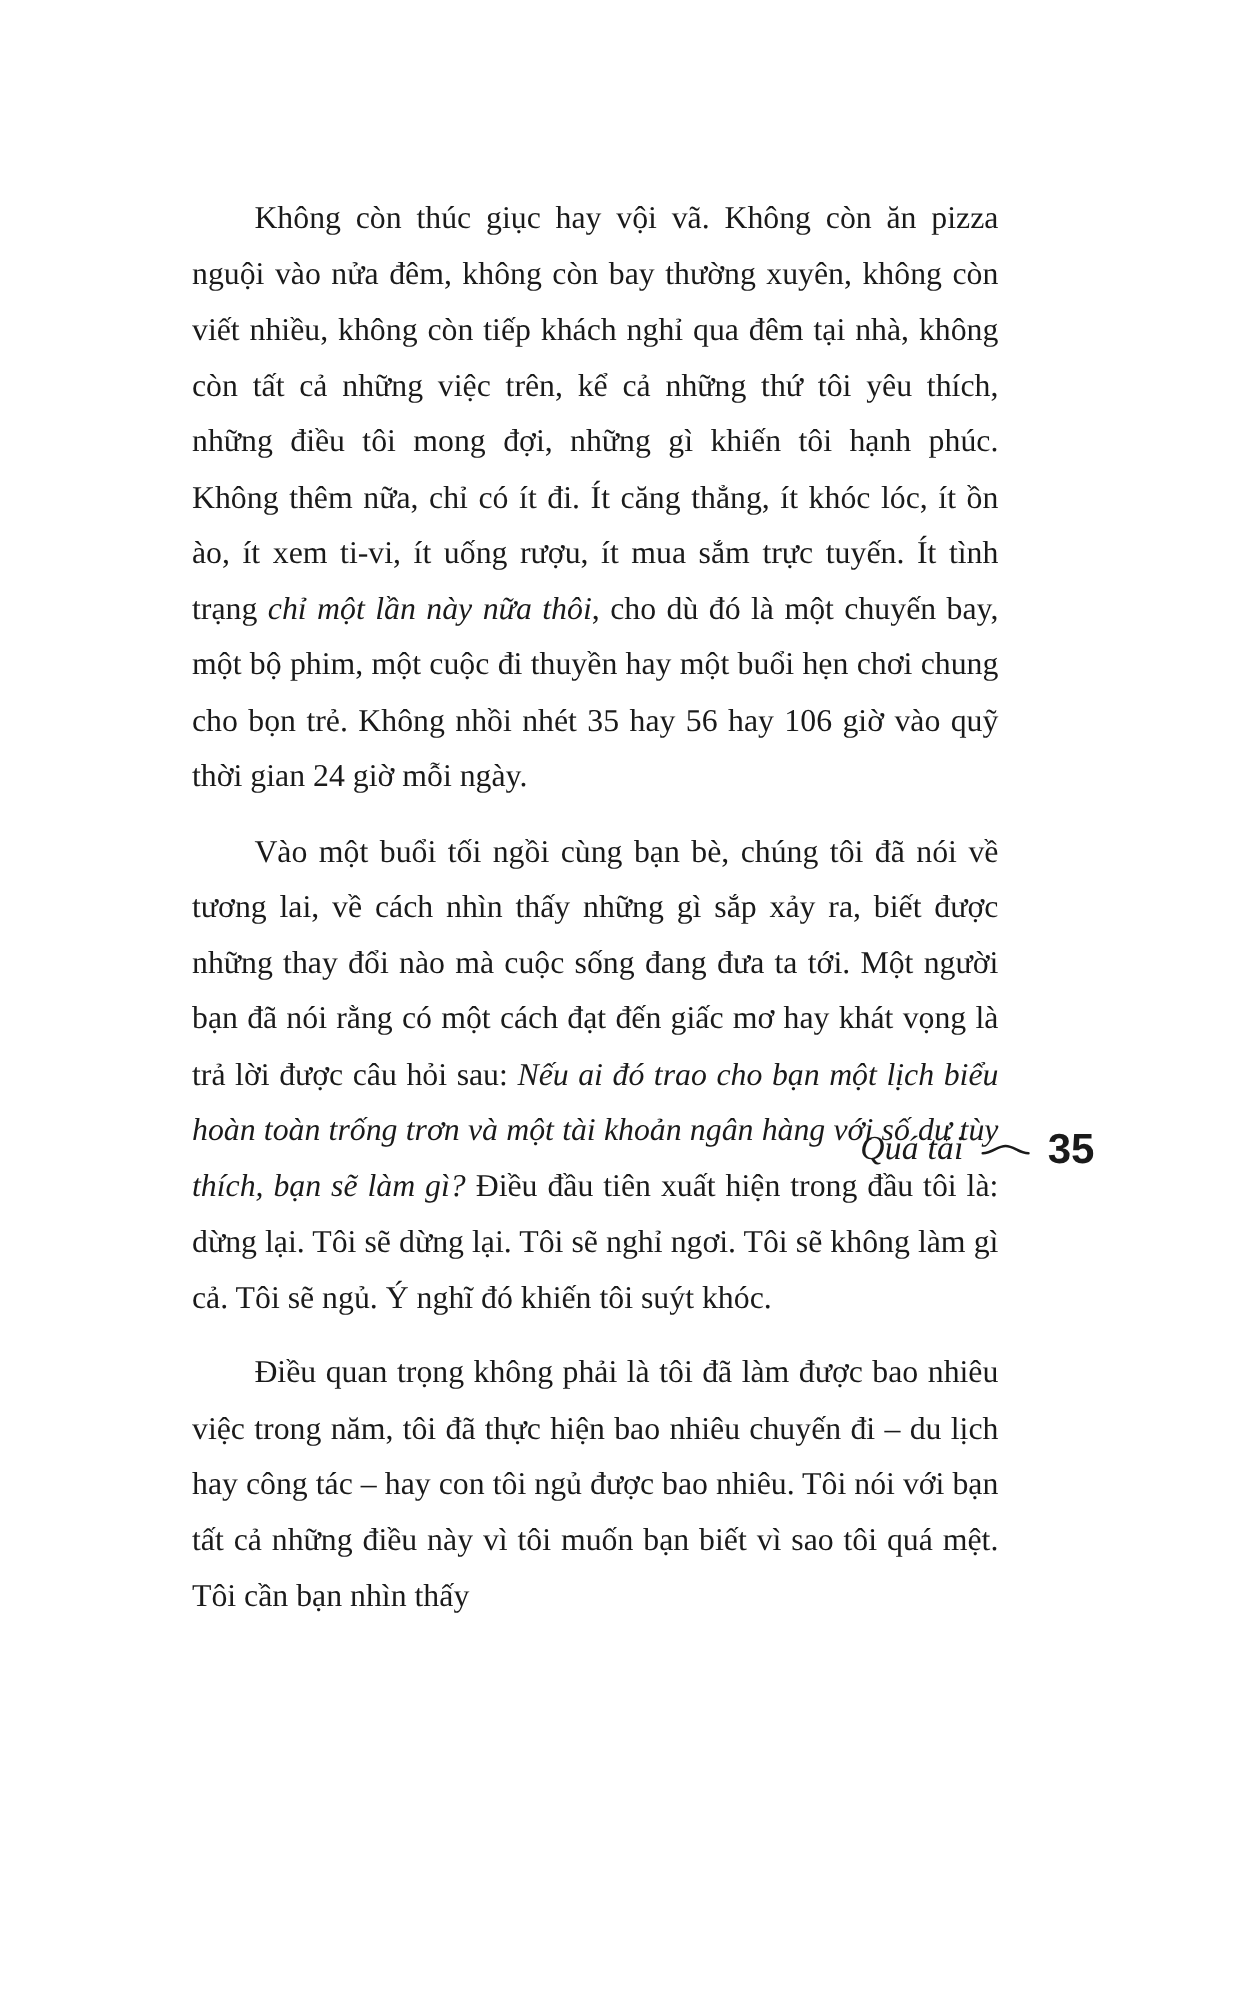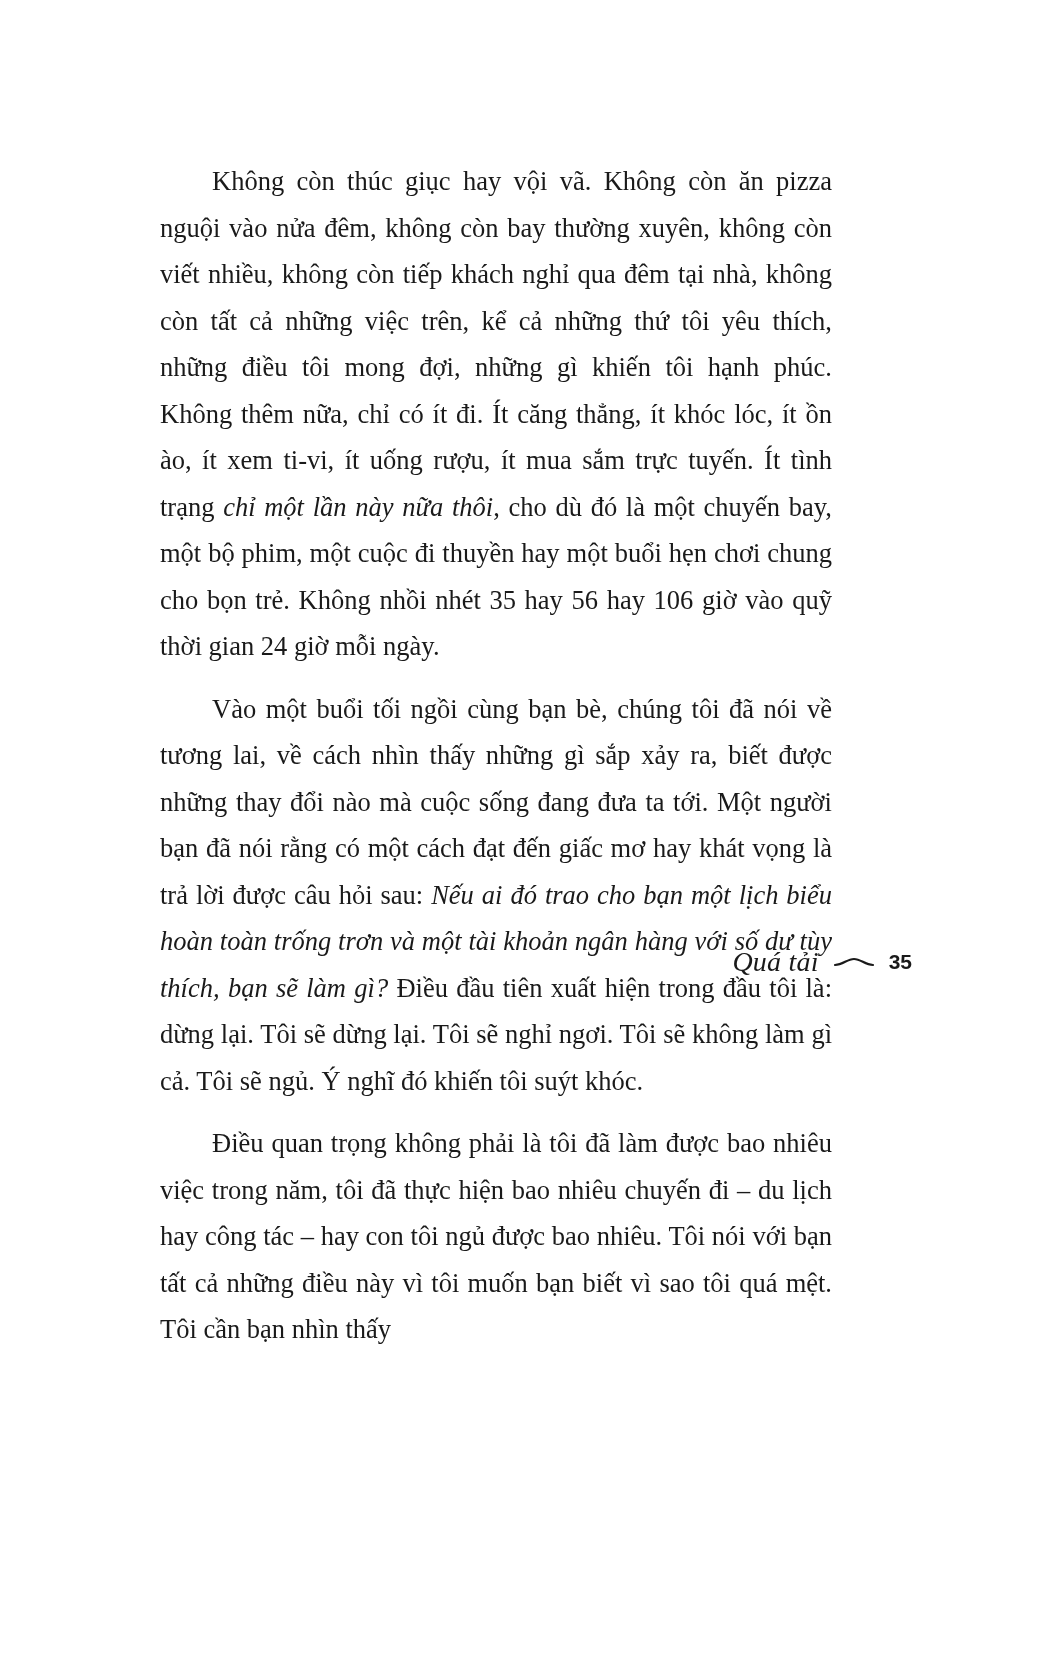--- a/index.html
+++ b/index.html
@@ -62,21 +62,21 @@
   .footer-orn {
     display: inline-block;
     width: 42px;
     height: 14px;
     position: relative;
   }
   .footer-orn svg {
     display: block;
   }
   .footer-page {
-    font-size: 21px;
+    font-size: 35px;
     font-weight: bold;
     font-family: "Liberation Sans", sans-serif;
     color: #1a1a1a;
     text-align: center;
   }
 </style>
 </head>
 <body>
 
 <div class="page">

